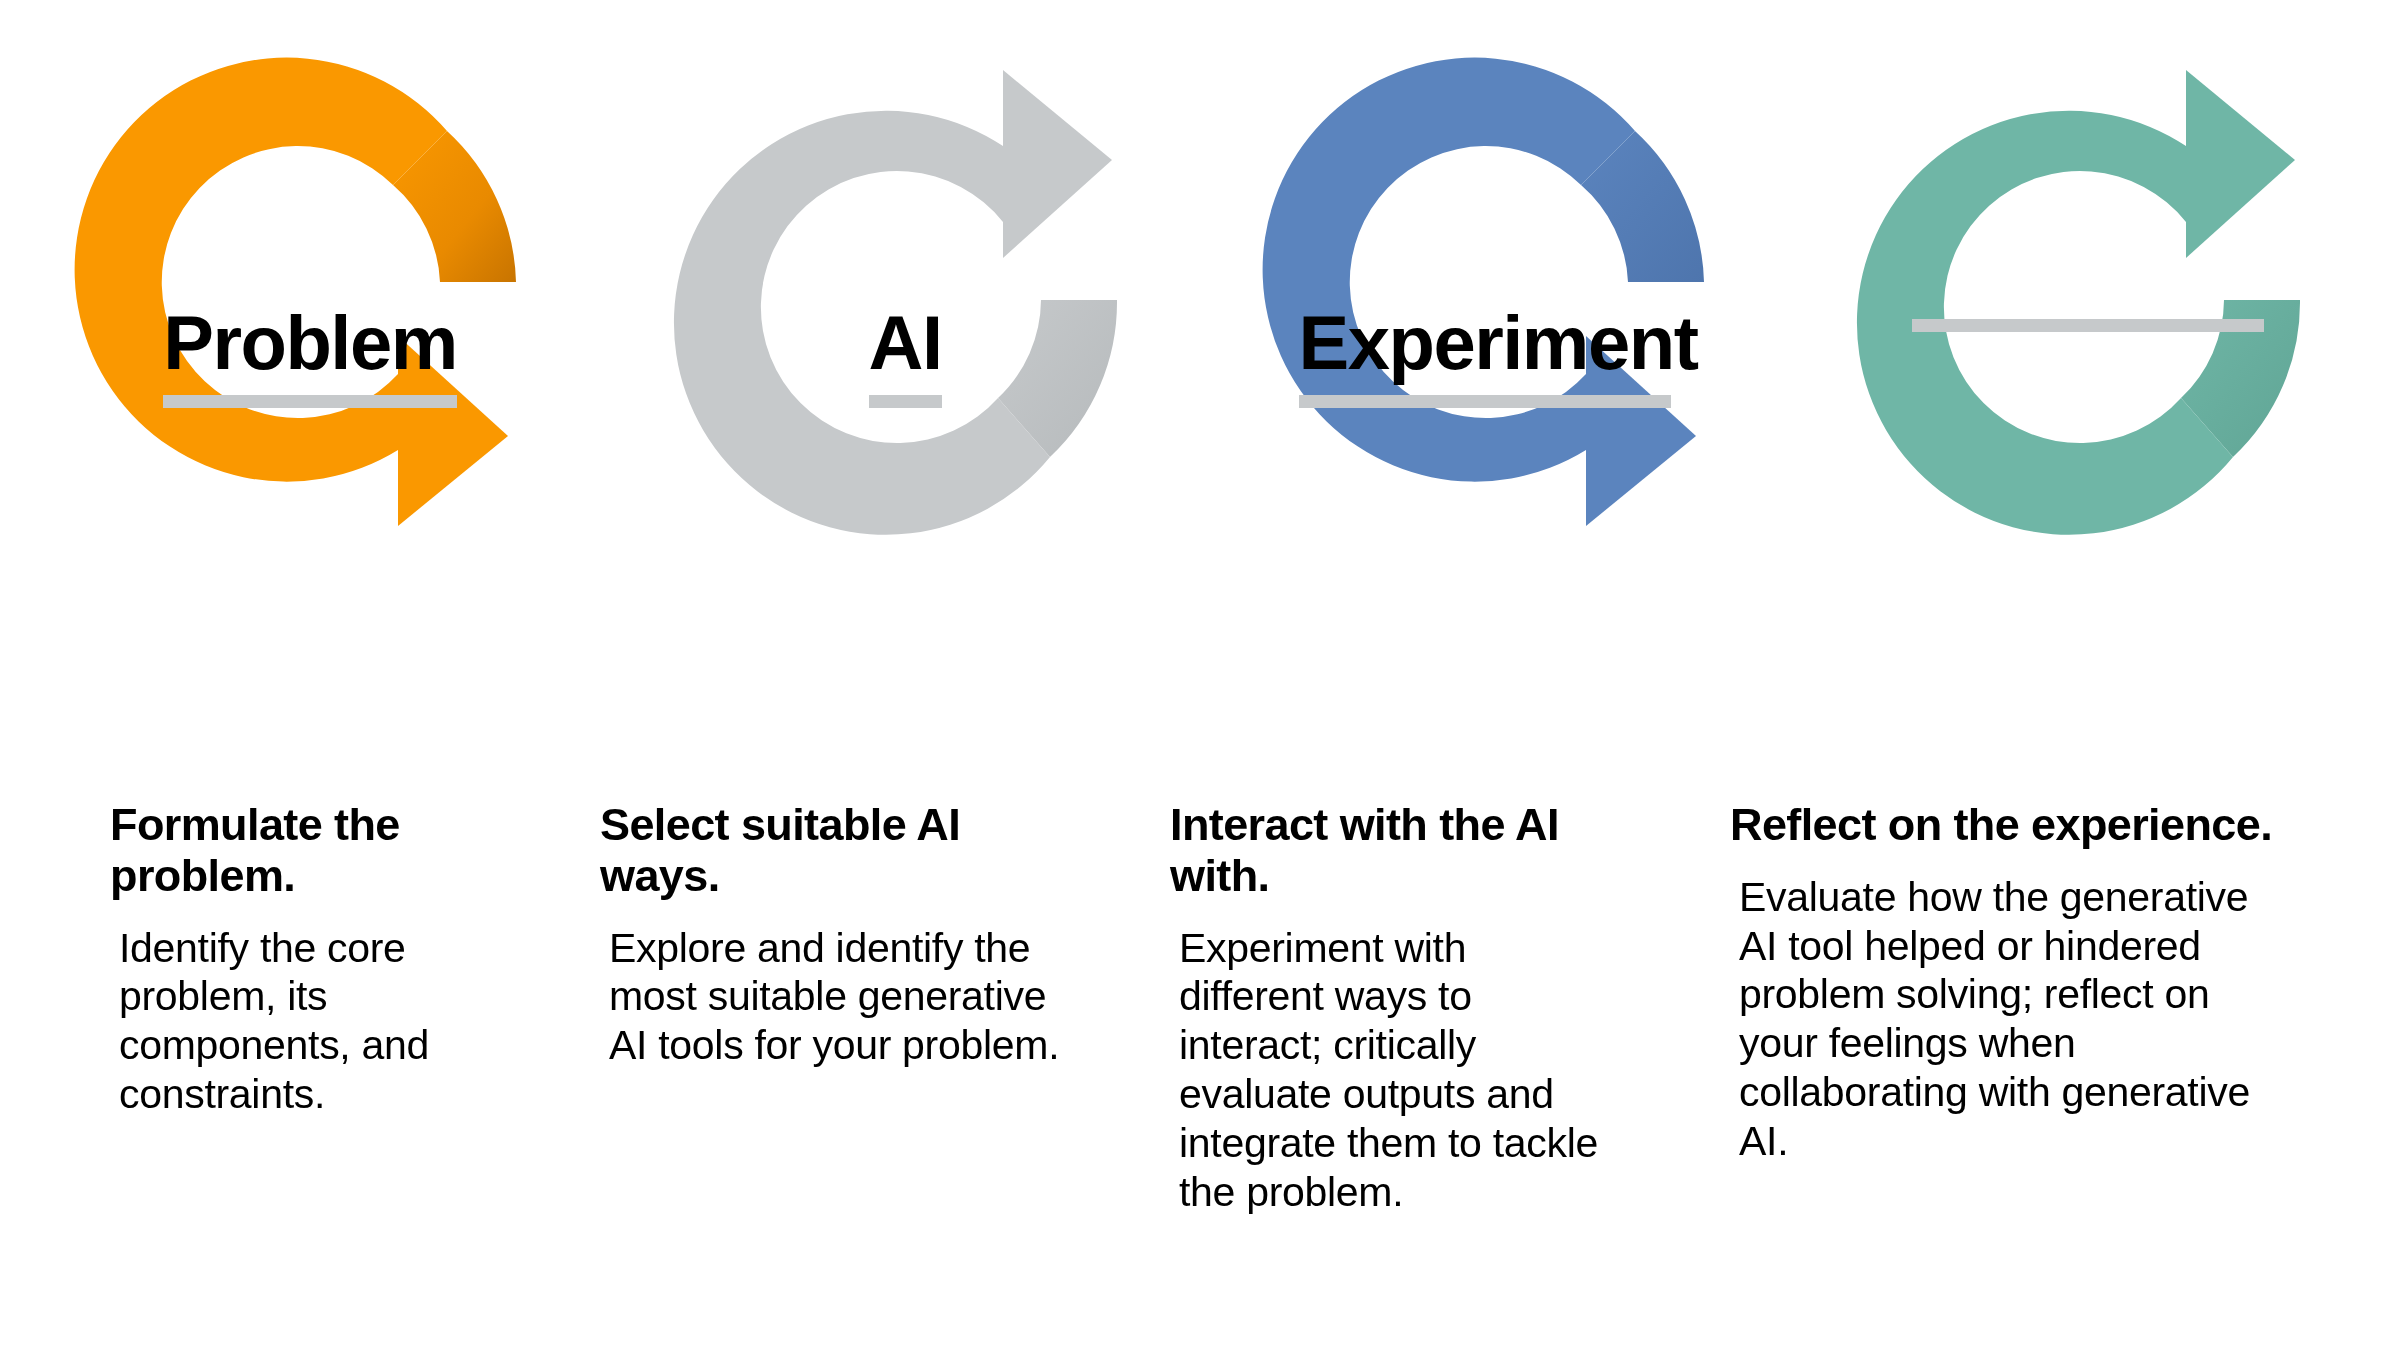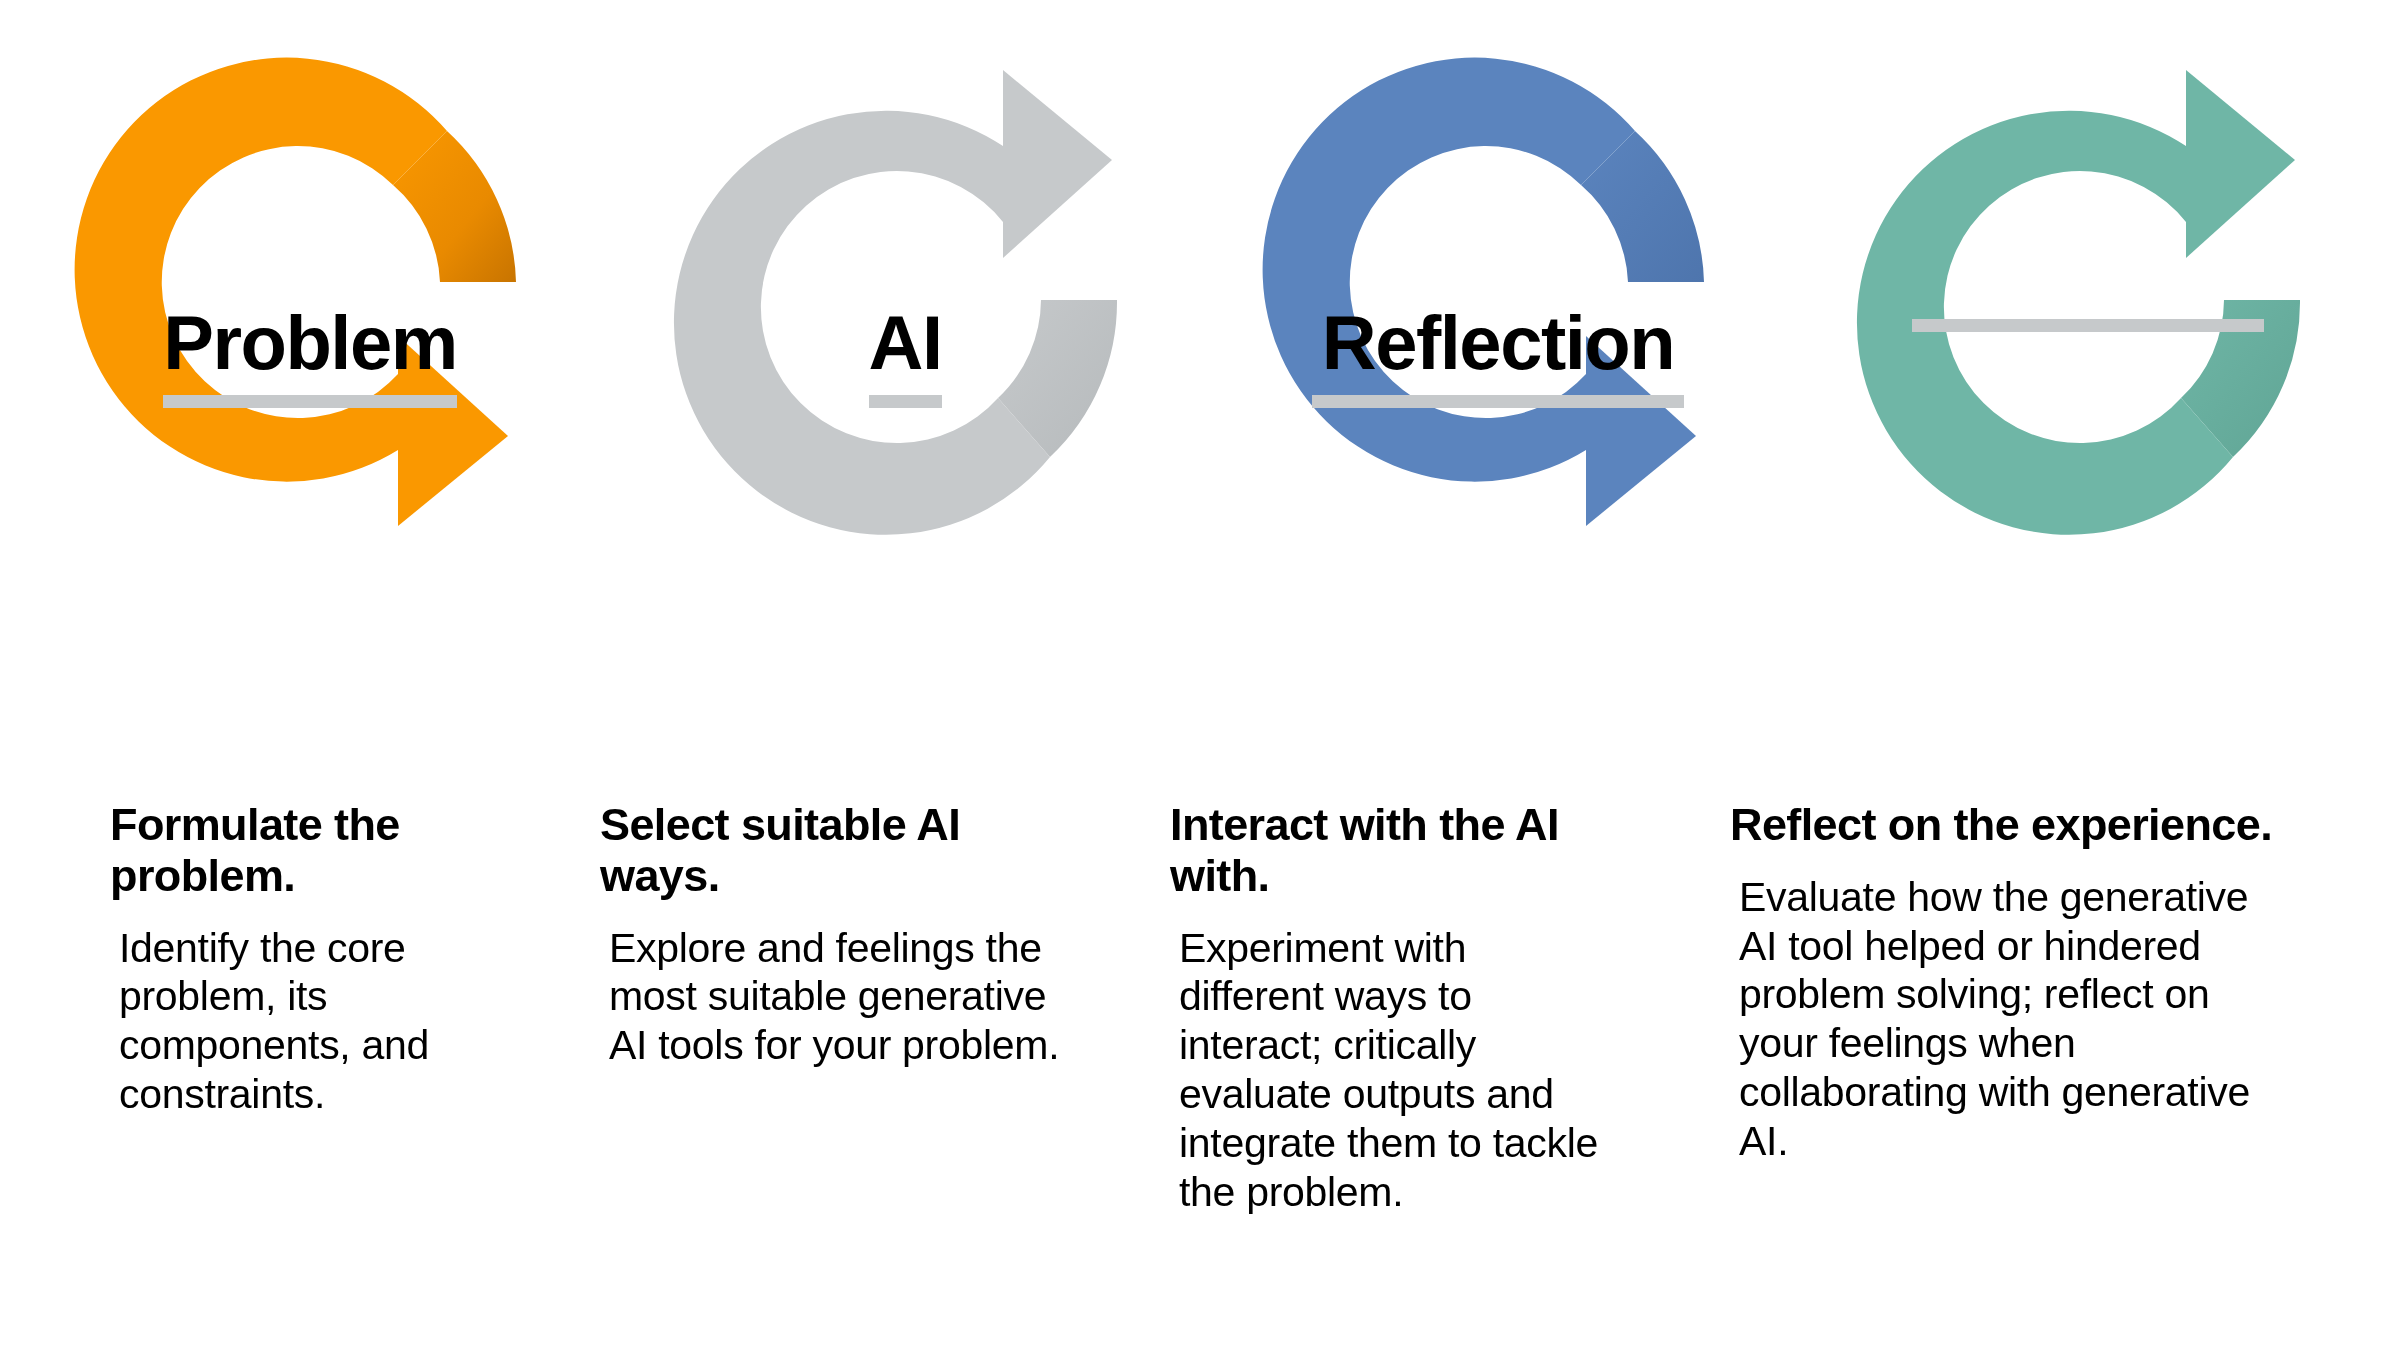--- a/index.html
+++ b/index.html
@@ -215,41 +215,41 @@
 
   <div class="ring-label" style="left:705px; top:305px; width:400px;">
     <span class="lbl-wrap">
       <span class="word">AI</span>
       <div class="rule" style="width: 73px;"></div>
     </span>
   </div>
 
   <div class="ring-label" style="left:1258px; top:305px; width:480px;">
     <span class="lbl-wrap">
-      <span class="word">Reflection</span>
+      <span class="word">Experiment</span>
       <div class="rule" style="width: 372px;"></div>
     </span>
   </div>
 
   <div class="ring-label" style="left:1848px; top:305px; width:480px;">
     <span class="lbl-wrap">
       <div class="rule" style="width: 352.391px;"></div>
     </span>
   </div>
 
   <div id="columns">
 
     <div class="col col-0">
       <h3>Formulate the problem.</h3>
       <p>Identify the core problem, its components, and constraints.</p>
     </div>
 
     <div class="col col-1">
       <h3>Select suitable AI ways.</h3>
-      <p>Explore and feelings the most suitable generative AI tools for your problem.</p>
+      <p>Explore and identify the most suitable generative AI tools for your problem.</p>
     </div>
 
     <div class="col col-2">
       <h3>Interact with the AI with.</h3>
       <p>Experiment with different ways to interact; critically evaluate outputs and integrate them to tackle the problem.</p>
     </div>
 
     <div class="col col-3">
       <h3>Reflect on the experience.</h3>
       <p>Evaluate how the generative AI tool helped or hindered problem solving; reflect on your feelings when collaborating with generative AI.</p>

